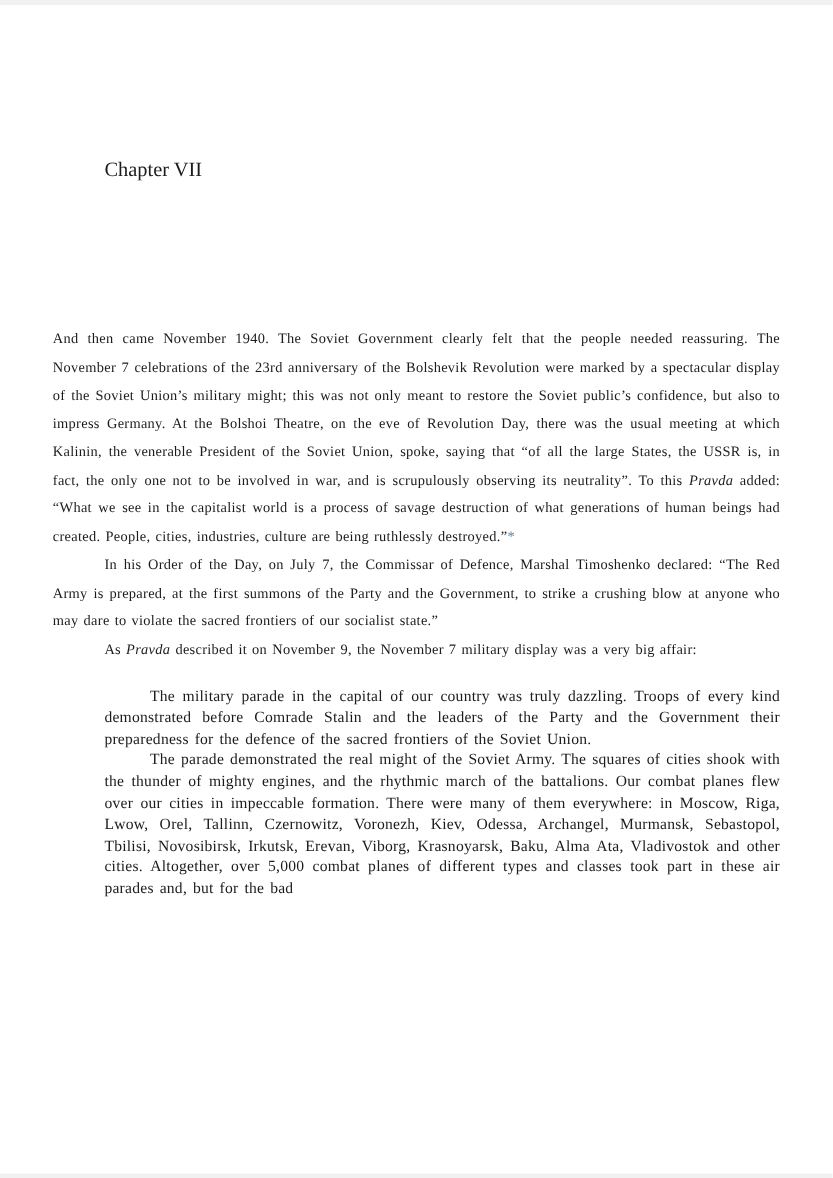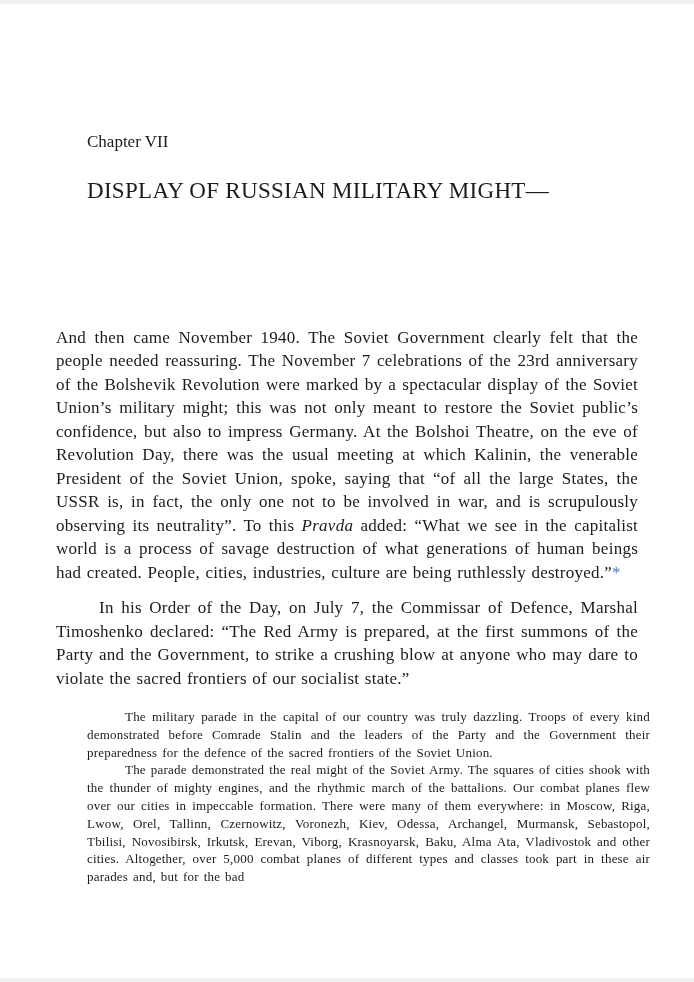--- a/index.html
+++ b/index.html
@@ -29,22 +29,22 @@
     line-height: 31.5px;
     font-weight: normal;
     letter-spacing: 0.3px;
   }
   .chapter-title .title-line { display: block; }
 
   .content {
     margin: 119px 44px 0 44px;
   }
   .para {
-    margin: 12px;
-    font-size: 17px;
+    margin: 0;
+    font-size: 12px;
     line-height: 23.5px;
     text-align: justify;
     letter-spacing: 0.25px;
     word-spacing: 1px;
   }
   .para.indent { text-indent: 43px; }
 
   .block-quote {
     margin: 18px 0 0 43px;
     padding: 0;
@@ -68,27 +68,27 @@
 </style>
 </head>
 <body>
 
 <div class="page">
   <div class="edge top"></div>
 
   <header>
     <div class="chapter-label">Chapter VII</div>
     <h1 class="chapter-title">
-      <span class="title-line">DISPLAY OF RUSSIAN MILITARY MIGHT—</span>
     </h1>
   </header>
 
   <main class="content">
     <p class="para"><span>And then came November 1940. The Soviet Government clearly felt that the people needed reassuring. The November 7 celebrations of the 23rd anniversary of the Bolshevik Revolution were marked by a spectacular display of the Soviet Union’s military might; this was not only meant to restore the Soviet public’s confidence, but also to impress Germany. At the Bolshoi Theatre, on the eve of Revolution Day, there was the usual meeting at which Kalinin, the venerable President of the Soviet Union, spoke, saying that “of all the large States, the USSR is, in fact, the only one not to be involved in war, and is scrupulously observing its neutrality”. To this </span><span class="run-i">Pravda</span><span> added: “What we see in the capitalist world is a process of savage destruction of what generations of human beings had created. People, cities, industries, culture are being ruthlessly destroyed.”</span><span class="run-fn">*</span></p>
     <p class="para indent"><span>In his Order of the Day, on July 7, the Commissar of Defence, Marshal Timoshenko declared: “The Red Army is prepared, at the first summons of the Party and the Government, to strike a crushing blow at anyone who may dare to violate the sacred frontiers of our socialist state.”</span></p>
+    <p class="para indent"><span>As </span><span class="run-i">Pravda</span><span> described it on November 9, the November 7 military display was a very big affair:</span></p>
 
     <blockquote class="block-quote">
       <p class="quote-para"><span>The military parade in the capital of our country was truly dazzling. Troops of every kind demonstrated before Comrade Stalin and the leaders of the Party and the Government their preparedness for the defence of the sacred frontiers of the Soviet Union.</span></p>
       <p class="quote-para"><span>The parade demonstrated the real might of the Soviet Army. The squares of cities shook with the thunder of mighty engines, and the rhythmic march of the battalions. Our combat planes flew over our cities in impeccable formation. There were many of them everywhere: in Moscow, Riga, Lwow, Orel, Tallinn, Czernowitz, Voronezh, Kiev, Odessa, Archangel, Murmansk, Sebastopol, Tbilisi, Novosibirsk, Irkutsk, Erevan, Viborg, Krasnoyarsk, Baku, Alma Ata, Vladivostok and other cities. Altogether, over 5,000 combat planes of different types and classes took part in these air parades and, but for the bad</span></p>
     </blockquote>
   </main>
 
   <div class="edge bottom"></div>
 </div>
 

